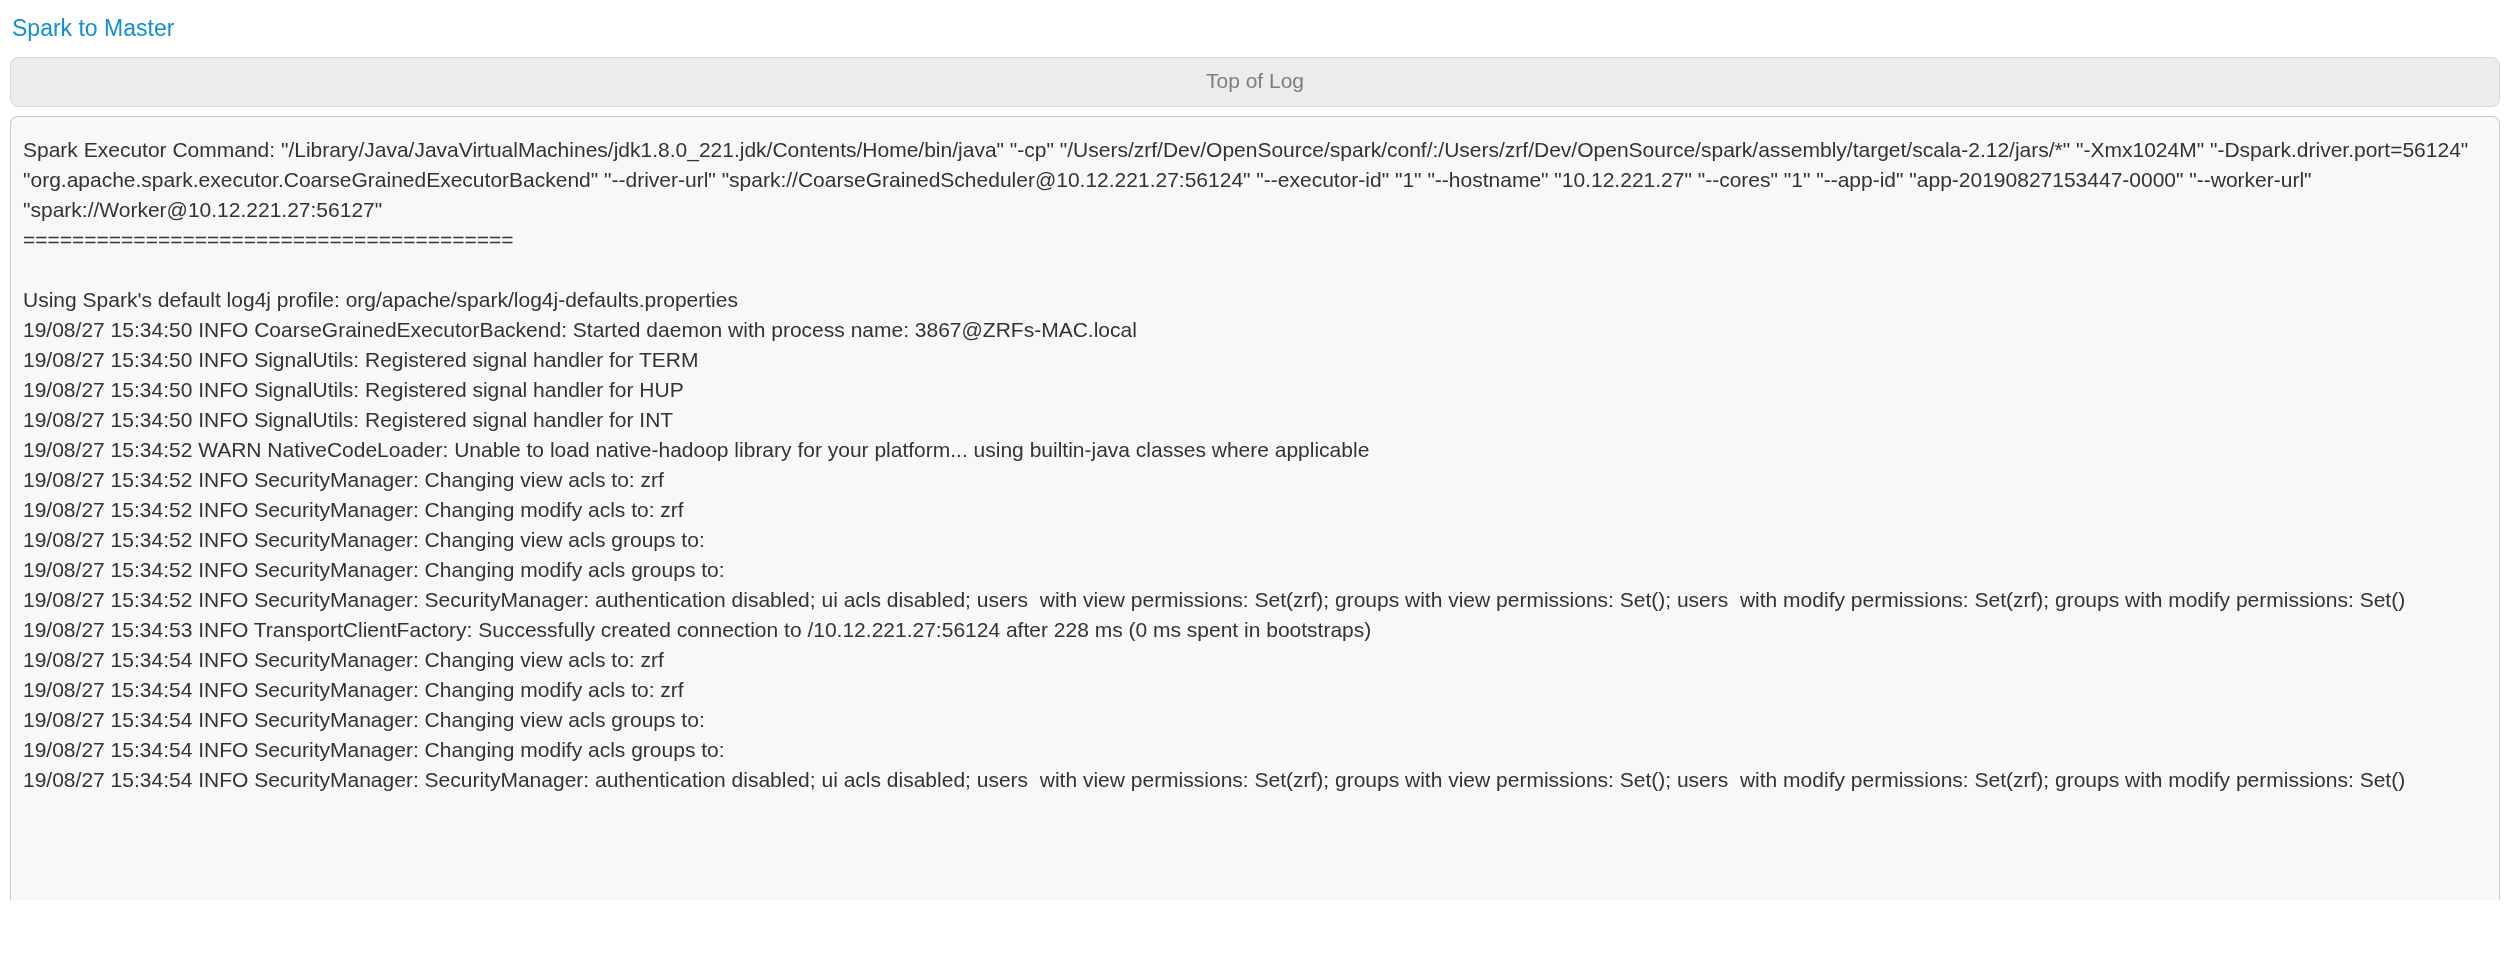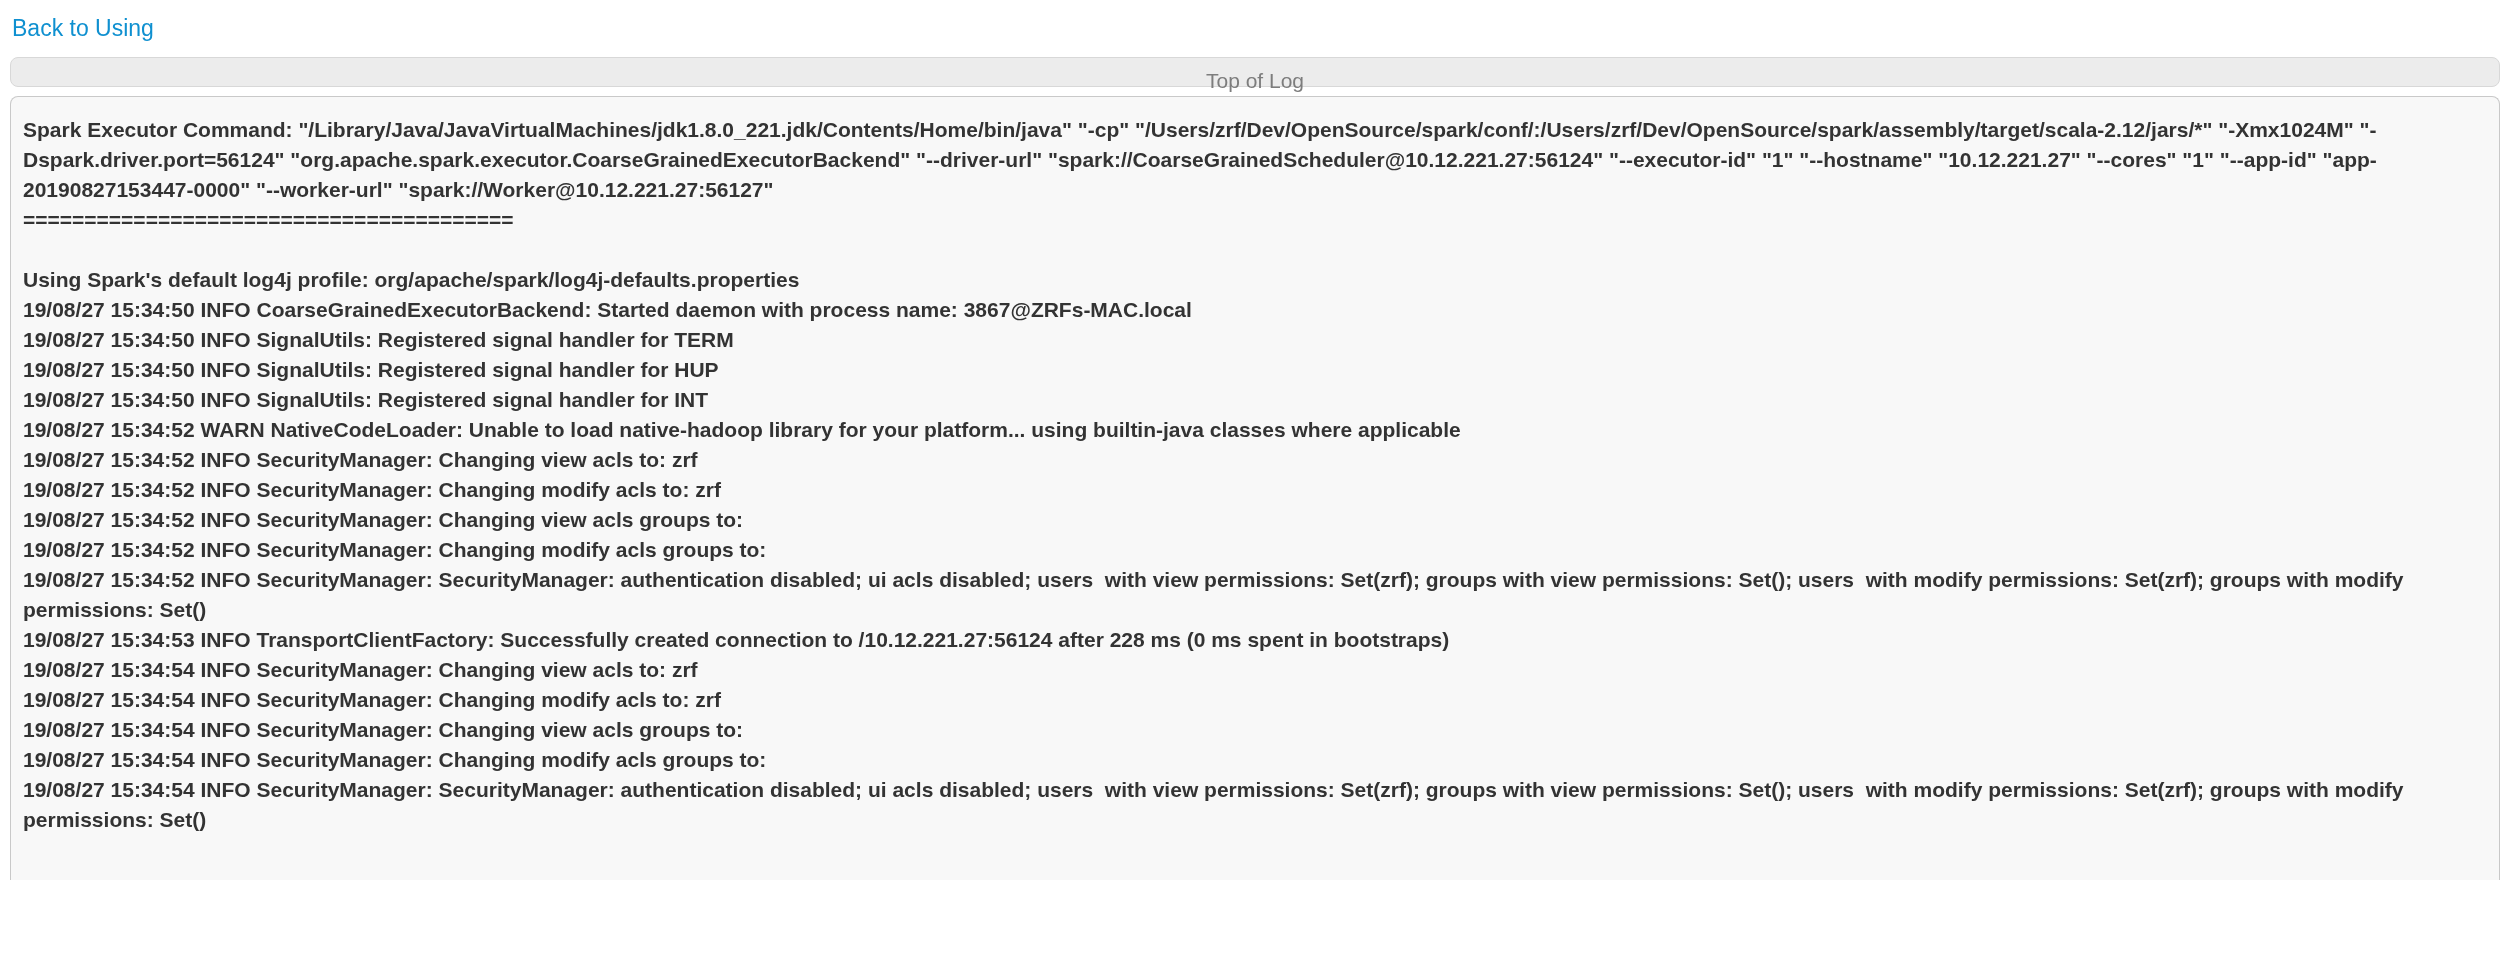--- a/index.html
+++ b/index.html
@@ -23,58 +23,57 @@
     cursor: pointer;
   }
   .byte-range {
     margin-top: 28px;
     font-size: 23px;
     line-height: 28px;
     color: var(--text_dark, #2b2b2b);
   }
   .log-header {
     margin-top: 15px;
-    height: 30px;
+    height: 50px;
     line-height: 46px;
     text-align: center;
     background: var(--bar_bg, #ececec);
     border: 1px solid var(--bar_border, #d8d8d8);
     border-radius: 8px;
     color: var(--bar_text, #7d7d7d);
     font-size: 21px;
     box-sizing: border-box;
   }
   .log-box {
     margin-top: 9px;
     height: calc(100vh - 180px);
     background: var(--box_bg, #f8f8f8);
     border: 1px solid var(--box_border, #c9c9c9);
     border-bottom: none;
     border-radius: 8px 8px 0 0;
     box-sizing: border-box;
     padding: 18px 16px 0 12px;
     overflow: hidden;
-    font-weight: bold;
   }
   .log-content {
     margin: 0;
     font-family: "Liberation Sans", "DejaVu Sans", sans-serif;
     font-size: 21px;
     line-height: 30px;
     color: var(--log_text, #333333);
     white-space: pre-wrap;
     word-break: break-word;
   }
 </style>
 </head>
 <body>
 
 <div class="page">
 
-  <a class="back-link">Back to Using</a>
+  <a class="back-link">Spark to Master</a>
 
 
   <div class="log-header">Top of Log</div>
 
   <div class="log-box">
     <pre class="log-content">Spark Executor Command: "/Library/Java/JavaVirtualMachines/jdk1.8.0_221.jdk/Contents/Home/bin/java" "-cp" "/Users/zrf/Dev/OpenSource/spark/conf/:/Users/zrf/Dev/OpenSource/spark/assembly/target/scala-2.12/jars/*" "-Xmx1024M" "-Dspark.driver.port=56124" "org.apache.spark.executor.CoarseGrainedExecutorBackend" "--driver-url" "spark://CoarseGrainedScheduler@10.12.221.27:56124" "--executor-id" "1" "--hostname" "10.12.221.27" "--cores" "1" "--app-id" "app-20190827153447-0000" "--worker-url" "spark://Worker@10.12.221.27:56127"
 ========================================
 
 Using Spark's default log4j profile: org/apache/spark/log4j-defaults.properties
 19/08/27 15:34:50 INFO CoarseGrainedExecutorBackend: Started daemon with process name: 3867@ZRFs-MAC.local

